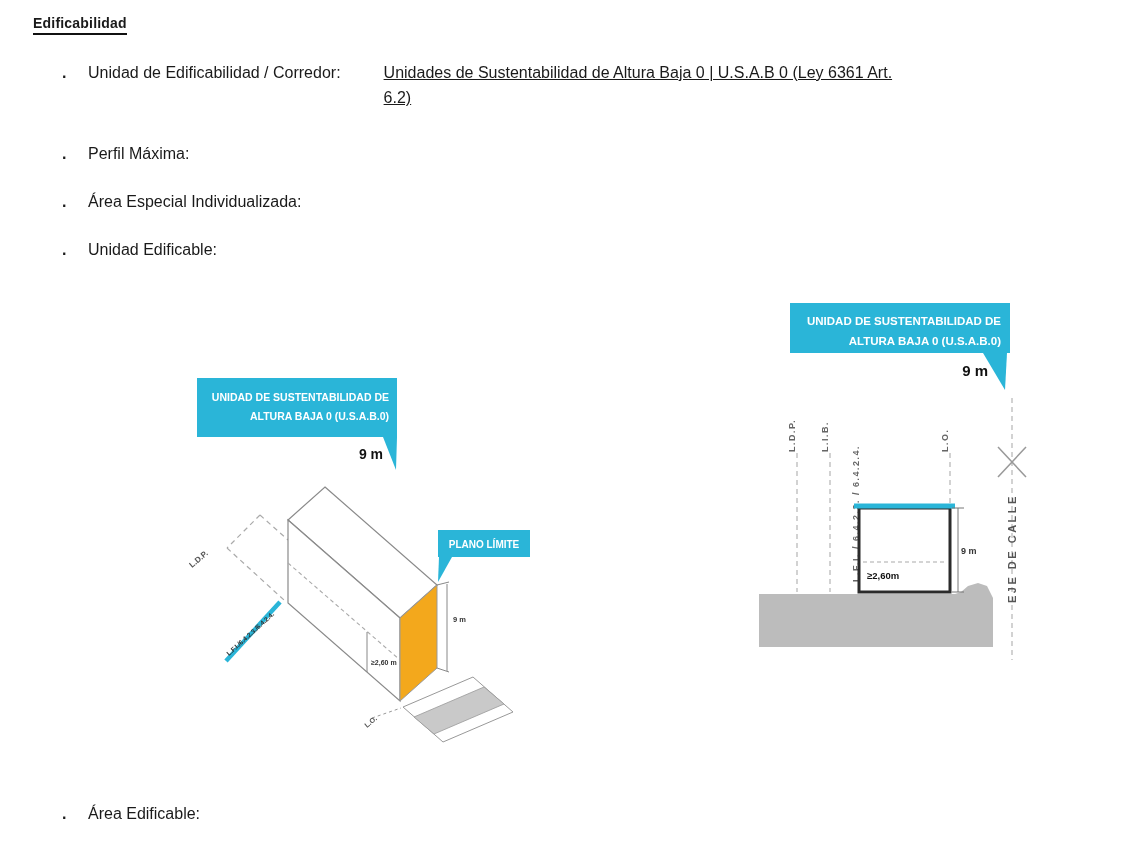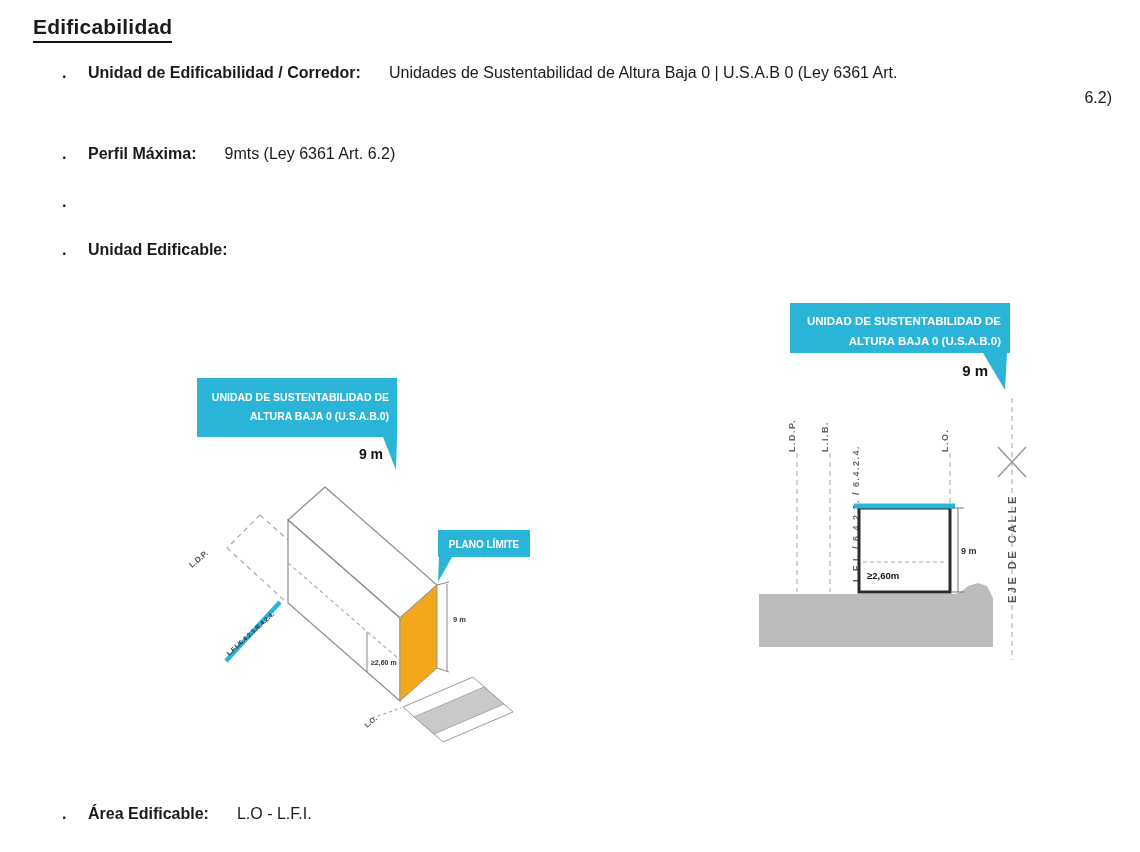--- a/index.html
+++ b/index.html
@@ -2,64 +2,63 @@
 <html><head>
 <meta charset="utf-8">
 <style>
   html,body{margin:0;padding:0;}
   body{
     width:1140px;height:852px;background:#ffffff;position:relative;overflow:hidden;
     font-family:"Liberation Sans",sans-serif;color:#1a1a1a;
   }
   .page-title{
     position:absolute;left:33px;top:15px;margin:0;
-    font-size:21px;font-weight:bold;letter-spacing:.2px;
+    font-size:14px;font-weight:bold;letter-spacing:.2px;
     border-bottom:2.5px solid #111;padding-bottom:2px;
   }
   .item{
     position:absolute;left:62px;display:flex;align-items:flex-start;
     font-size:16px;line-height:25px;width:1050px;
   }
   .item .dot{width:26px;font-weight:bold;flex:0 0 26px;}
-  .item .label{font-weight:bold;white-space:nowrap;margin-right:28px;}
-  .item .value{flex:1;}
-  .item .value .l2{display:block;text-align:right;}
+  .item .label{font-weight:normal;white-space:nowrap;margin-right:43px;}
+  .item .value{flex:1;text-decoration:underline;}
+  .item .value .l2{display:block;}
   .diagram{position:absolute;}
   svg text{font-family:"Liberation Sans",sans-serif;}
 </style>
 </head>
 <body>
 
 <h1 class="page-title">Edificabilidad</h1>
 
 <div class="item" style="top:60px">
   <span class="dot">.</span>
   <span class="label">Unidad de Edificabilidad / Corredor:</span>
   <span class="value"><span>Unidades de Sustentabilidad de Altura Baja 0 | U.S.A.B 0 (Ley 6361 Art.</span><span class="l2">6.2)</span></span>
 </div>
 
 <div class="item" style="top:141px">
   <span class="dot">.</span>
   <span class="label">Perfil Máxima:</span>
-  <span class="value">9mts (Ley 6361 Art. 6.2)</span>
 </div>
 
 <div class="item" style="top:189px">
   <span class="dot">.</span>
+  <span class="label">Área Especial Individualizada:</span>
 </div>
 
 <div class="item" style="top:237px">
   <span class="dot">.</span>
   <span class="label">Unidad Edificable:</span>
 </div>
 
 <div class="item" style="top:801px">
   <span class="dot">.</span>
   <span class="label">Área Edificable:</span>
-  <span class="value">L.O - L.F.I.</span>
 </div>
 
 <svg class="diagram" style="left:130px;top:360px" width="440" height="420" viewBox="0 0 440 420">
 
   <g stroke="#aaaaaa" stroke-width="1.2" stroke-dasharray="5 4" fill="none">
     <line x1="130" y1="155" x2="97" y2="188"></line>
     <line x1="97" y1="188" x2="154" y2="240"></line>
     <line x1="130" y1="155" x2="158" y2="180"></line>
   </g>
   <text transform="translate(62,208) rotate(-40)" font-size="8" font-weight="bold" fill="#555">L.D.P.</text>

